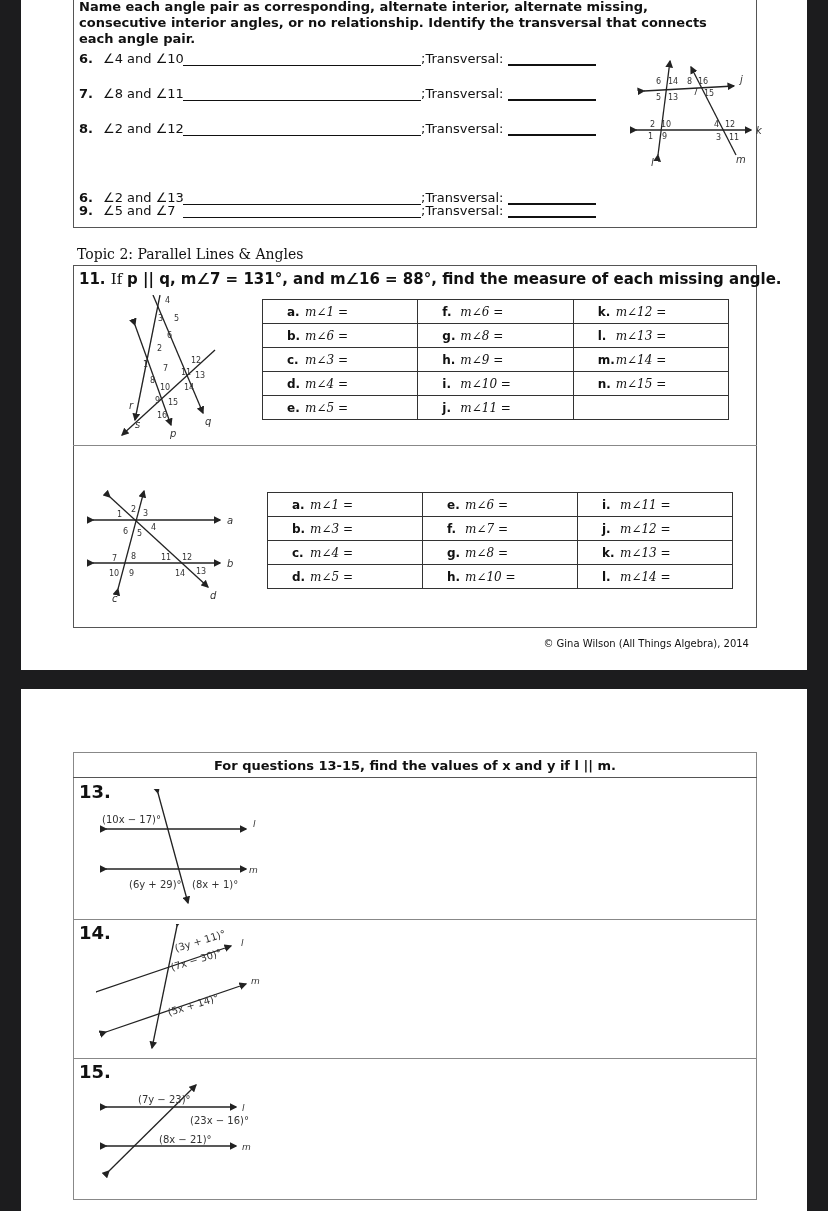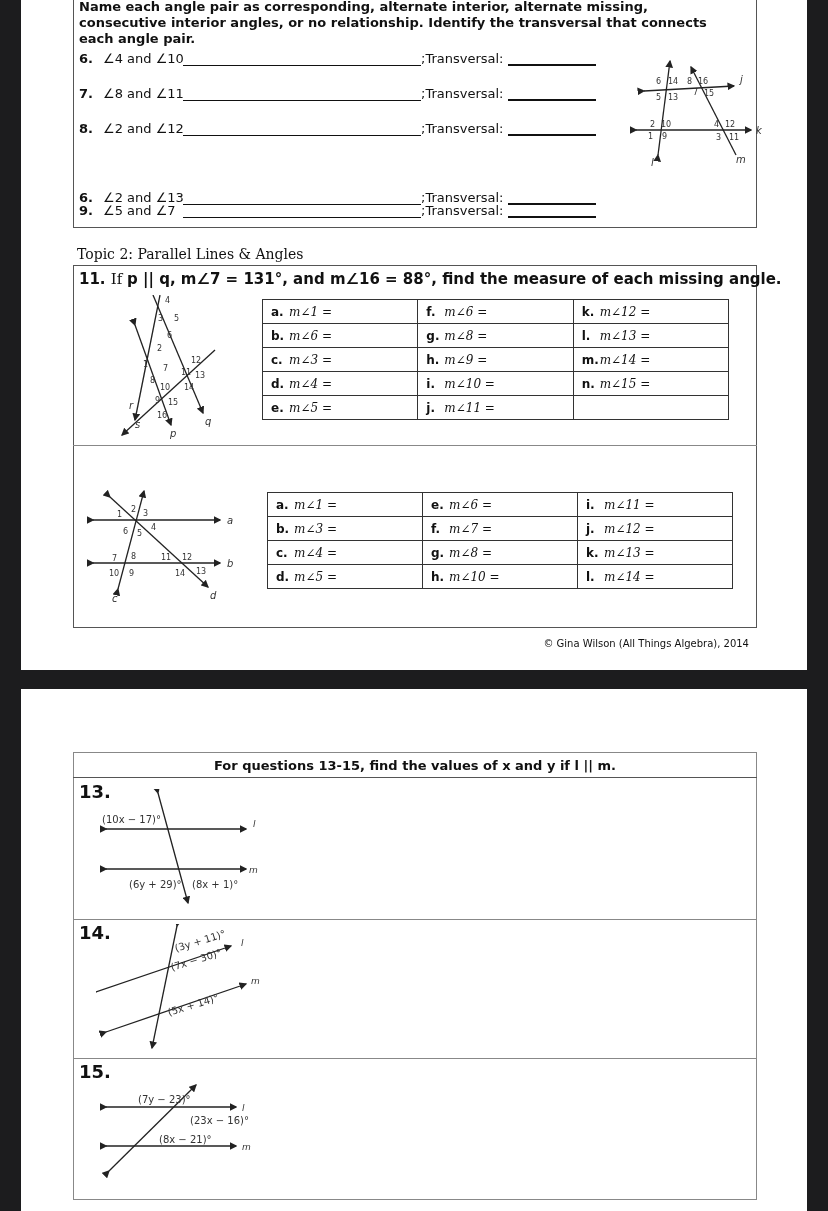--- a/index.html
+++ b/index.html
@@ -13,21 +13,21 @@
   .serif { font-family:"DejaVu Serif", serif; }
   .instr { position:absolute; left:58px; top:-1px; width:660px; font-size:13px; font-weight:bold; line-height:16px; }
   .qrow { position:absolute; left:58px; font-size:13px; white-space:nowrap; }
   .qrow .num { font-weight:bold; display:inline-block; width:24px; }
   .qrow .pair { display:inline-block; width:80px; }
   .blank1 { display:inline-block; width:238px; border-bottom:1px solid #111; height:12px; vertical-align:bottom; }
   .blank2 { display:inline-block; width:88px; border-bottom:2px solid #111; height:12px; vertical-align:bottom; margin-left:4px; }
   .topic { position:absolute; left:56px; top:246px; font-size:14px; font-family:"DejaVu Serif", serif; }
   .qhead { position:absolute; font-size:15px; font-weight:bold; white-space:nowrap; }
   table.ang { position:absolute; border-collapse:collapse; font-size:12px; }
-  table.ang td { border:1px solid #333; padding:0 8px; height:24px; width:143px; box-sizing:border-box; white-space:nowrap; }
+  table.ang td { border:1px solid #333; padding:0 24px; height:24px; width:143px; box-sizing:border-box; white-space:nowrap; }
   table.ang td .lt { font-weight:bold; display:inline-block; width:18px; }
   .copy { position:absolute; right:58px; top:638px; font-size:10px; }
   .qnum { position:absolute; font-weight:bold; font-size:18px; }
   svg text { font-family:"DejaVu Sans", sans-serif; }
 </style>
 </head>
 <body>
 
 <div class="page" id="page1">
 

